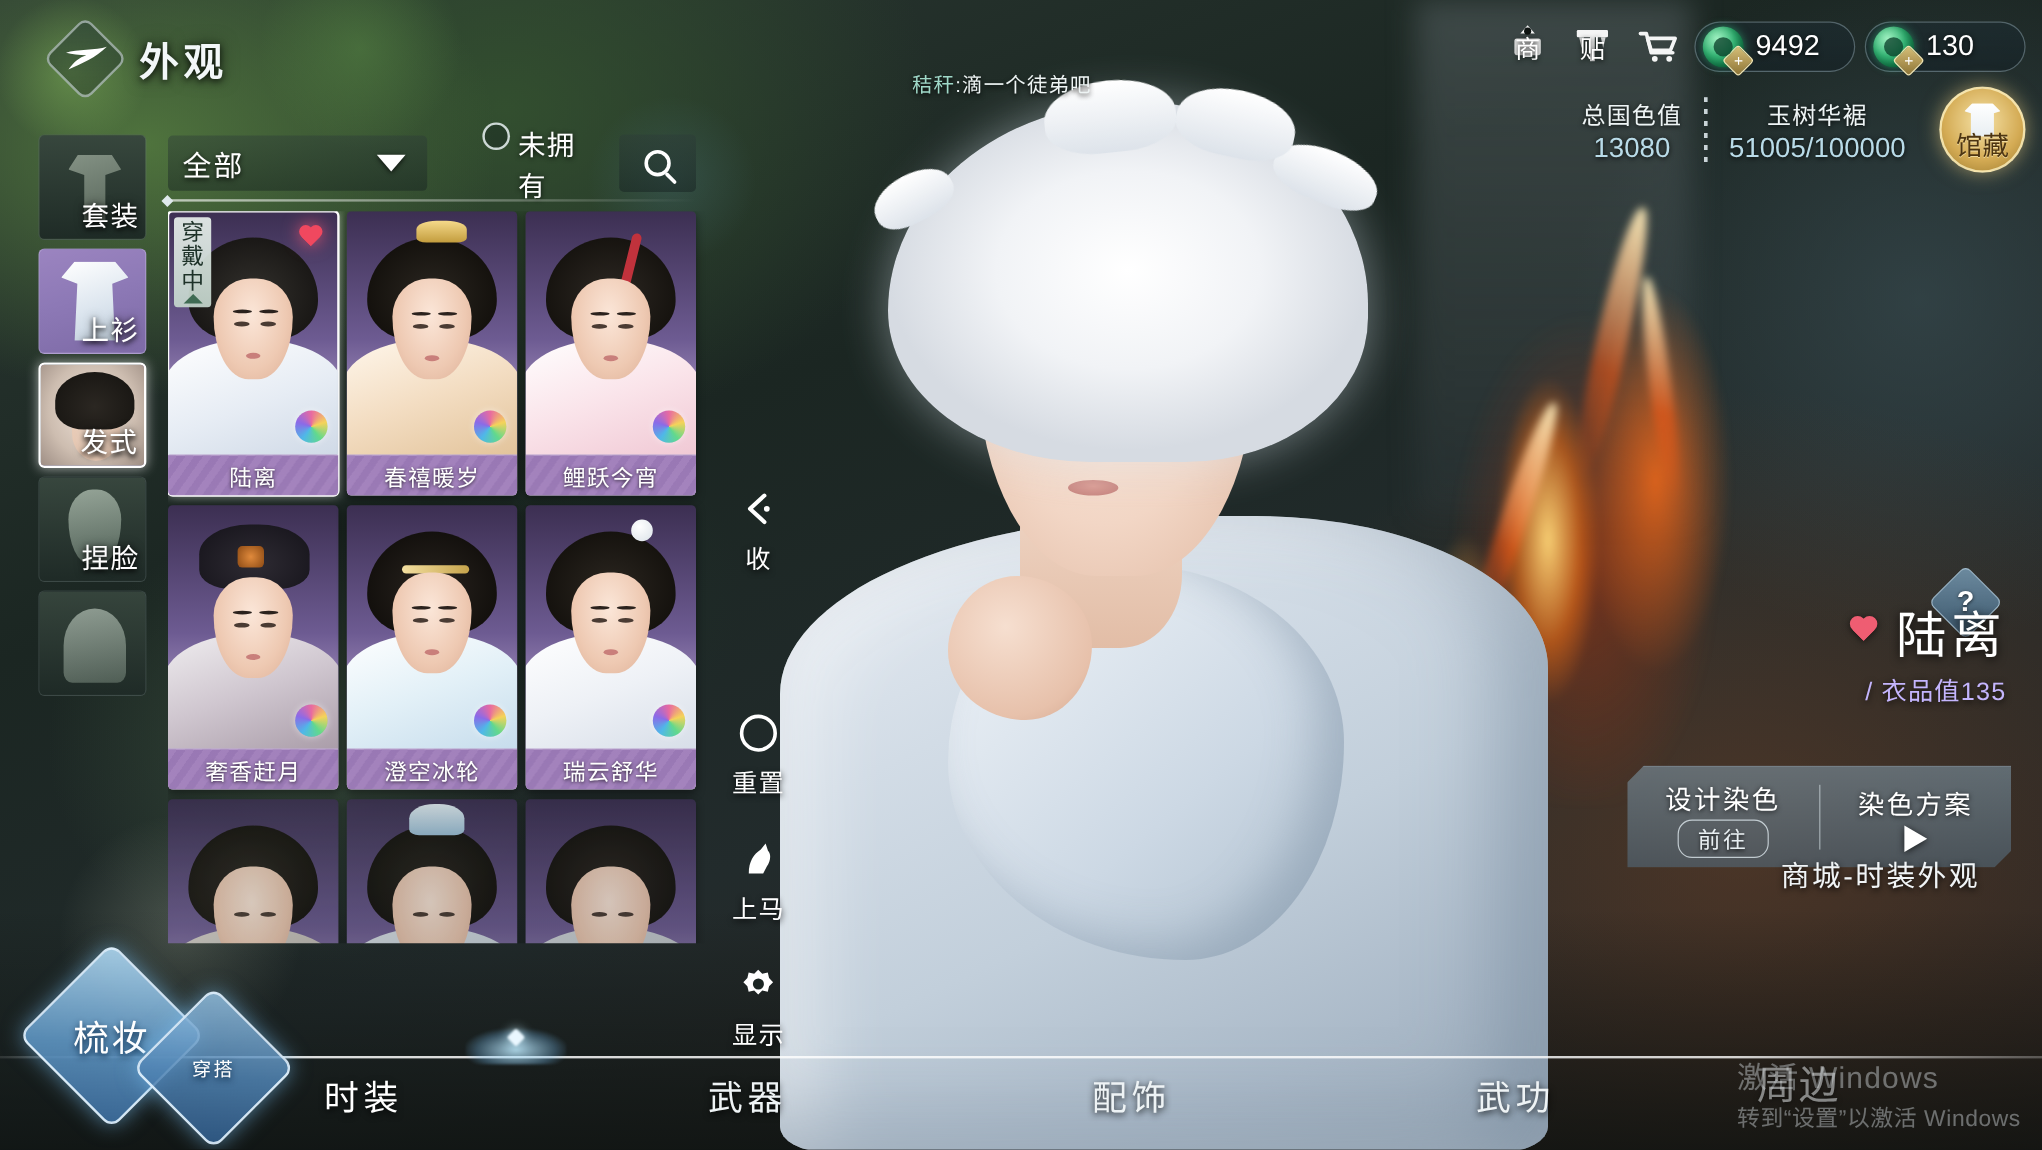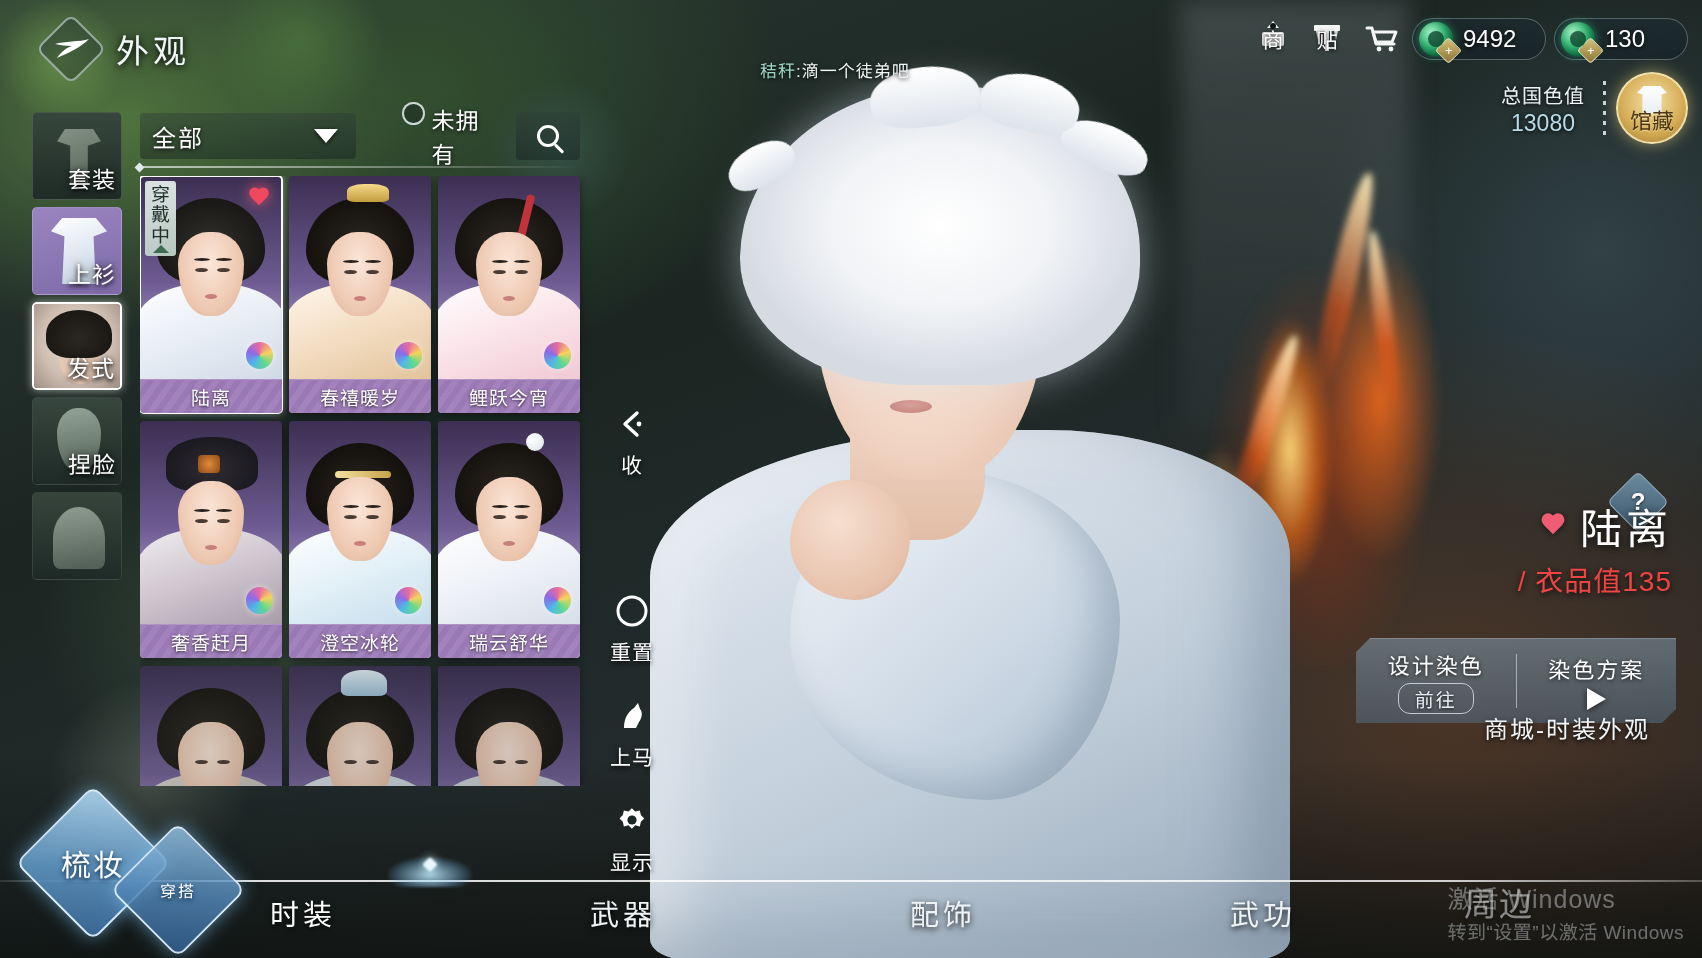--- a/index.html
+++ b/index.html
@@ -131,21 +131,21 @@
     border:2px solid rgba(225,235,240,.55);
     border-radius:8px;
     background:linear-gradient(135deg, rgba(40,60,55,.5), rgba(20,30,28,.35));
   }
   .title-diamond .swoosh {
     position:absolute; left:14px; top:20px; width:36px; height:22px;
   }
   .page-title {
     font-size:33px; color:#f2f7f8; letter-spacing:4px;
     text-shadow:0 2px 6px rgba(0,0,0,.85), 0 0 14px rgba(0,0,0,.5);
-    font-weight:400;
+    font-weight:700;
   }
 
   
   .chat-line {
     position:absolute; left:760px; top:57px; z-index:20;
     font-size:17px; color:#eef4f4; letter-spacing:1px;
     text-shadow:0 1px 4px rgba(0,0,0,.9);
   }
   .chat-name { color:#9fd8c8; }
 
@@ -462,21 +462,21 @@
     content:""; position:absolute; top:0; width:13px; height:20px;
     background:#ef5d72; border-radius:13px 13px 0 0;
   }
   .oi-heart:before { left:13px; transform:rotate(-45deg); transform-origin:0 100%; }
   .oi-heart:after  { left:0;    transform:rotate(45deg);  transform-origin:100% 100%; }
   .oi-name {
     color:#fff; font-size:42px; letter-spacing:4px;
     text-shadow:0 2px 8px rgba(0,0,0,.85);
   }
   .oi-sub {
-    color:#ef4444; font-size:28px; margin-top:3px; letter-spacing:1px;
+    color:#c4b5fd; font-size:21px; margin-top:3px; letter-spacing:1px;
     text-shadow:0 2px 6px rgba(0,0,0,.85);
   }
 
   .dye-panel {
     position:absolute; right:26px; top:638px; width:320px; height:85px; z-index:24;
     background:linear-gradient(180deg, rgba(122,145,160,.62), rgba(82,104,120,.62));
     clip-path: polygon(14px 0, 100% 0, 100% calc(100% - 14px), calc(100% - 14px) 100%, 0 100%, 0 14px);
     display:flex; align-items:center;
     border-top:1px solid rgba(220,235,245,.35);
   }
@@ -663,20 +663,24 @@
       <div class="cur-val">130</div>
     </div>
   </div>
 
   <div class="stat-row">
     <div class="stat-block">
       <div class="stat-label">总国色值</div>
       <div class="stat-value">13080</div>
     </div>
     <div class="stat-divider"></div>
+    <div class="stat-block">
+      <div class="stat-label">玉树华裾</div>
+      <div class="stat-value">51005/100000</div>
+    </div>
     <div class="collect-badge">
       <div class="robe-ico"></div>
       <div class="cb-text">馆藏</div>
     </div>
   </div>
 </div>
 
 <div class="sidebar">
   <div class="side-item">
     <div class="si-art art-set"></div>

